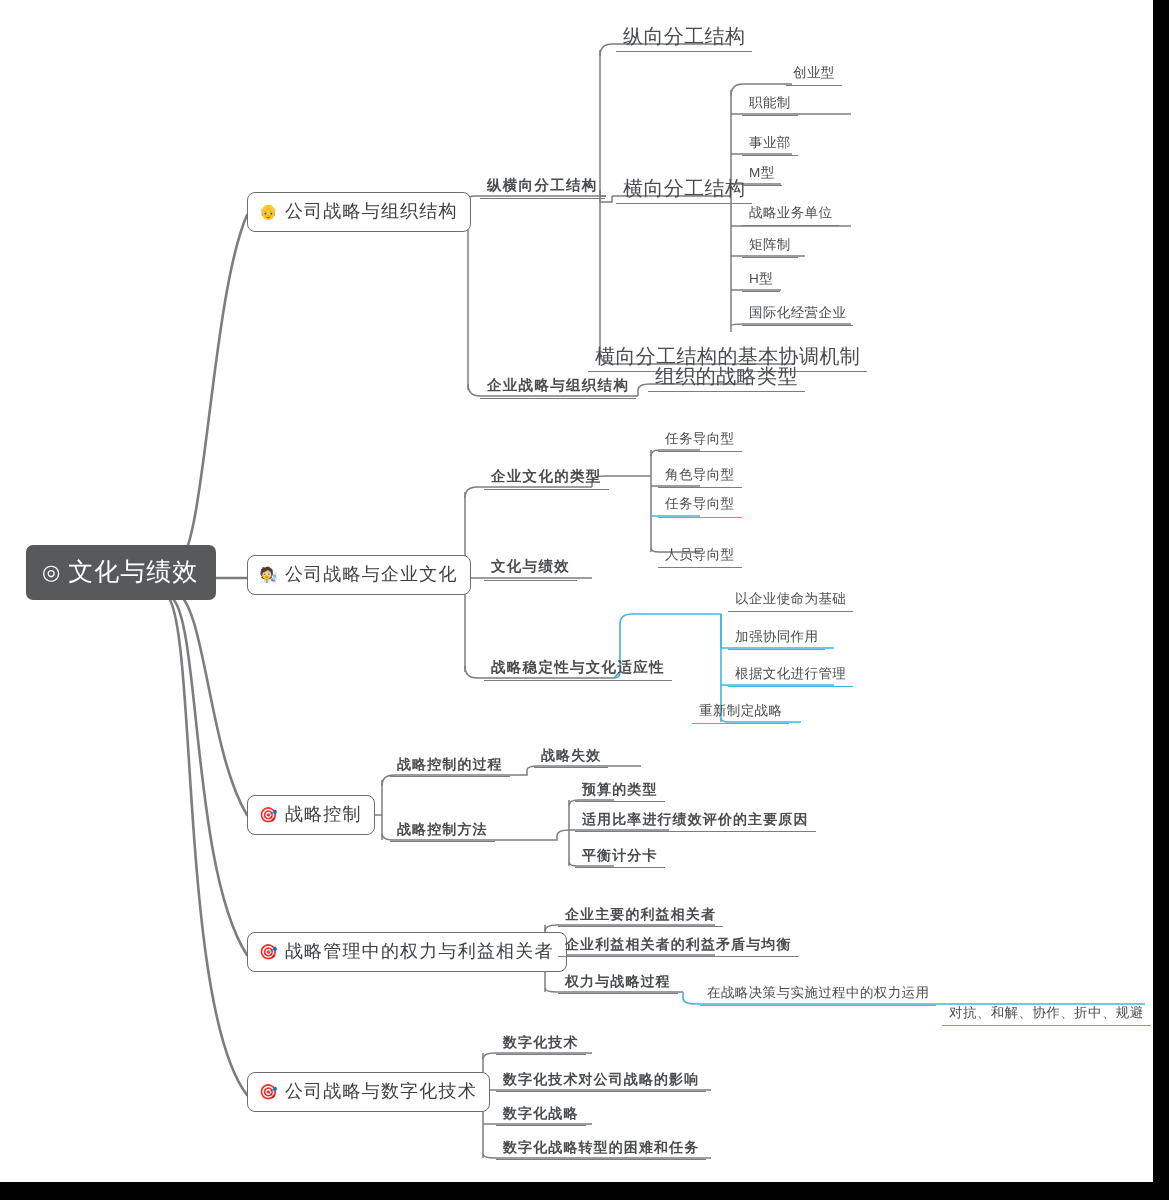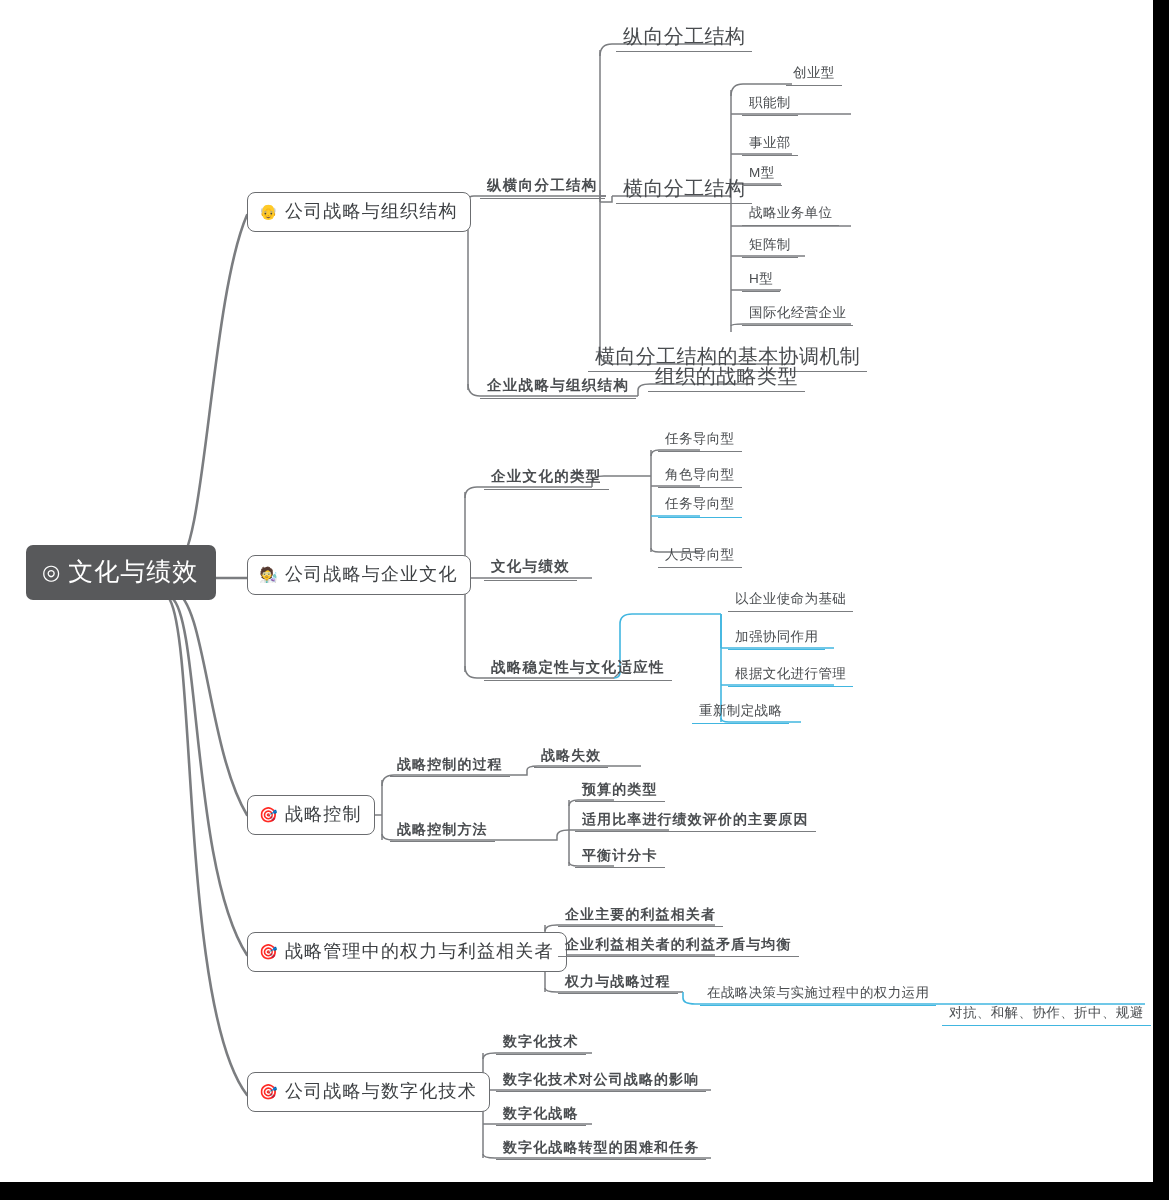--- a/index.html
+++ b/index.html
@@ -256,21 +256,21 @@
   <div class="node ul lvl3b" style="left:558px; top:937px;">企业利益相关者的利益矛盾与均衡</div>
   <div class="node ul lvl3b" style="left:558px; top:974px;">权力与战略过程</div>
   <div class="node ul lvl4 blue" style="left:700px; top:986px;">在战略决策与实施过程中的权力运用</div>
   <div class="node ul lvl4 blue" style="left:942px; top:986px;margin-top:20px;">对抗、和解、协作、折中、规避</div>
 
   <div class="node topic" style="left:247px; top:1072px;">
     <span class="emo">🎯</span>
     <span>公司战略与数字化技术</span>
   </div>
 
-  <div class="node ul lvl3b" style="left:496px; top:1035px;font-family:Liberation Mono, monospace;">数字化技术</div>
+  <div class="node ul lvl3b" style="left:496px; top:1035px;">数字化技术</div>
   <div class="node ul lvl3b" style="left:496px; top:1072px;">数字化技术对公司战略的影响</div>
   <div class="node ul lvl3b" style="left:496px; top:1106px;">数字化战略</div>
   <div class="node ul lvl3b" style="left:496px; top:1140px;">数字化战略转型的困难和任务</div>
 
 </div>
 
 <div id="edge-right"></div>
 <div id="edge-bottom"></div>
 
 </body></html>

